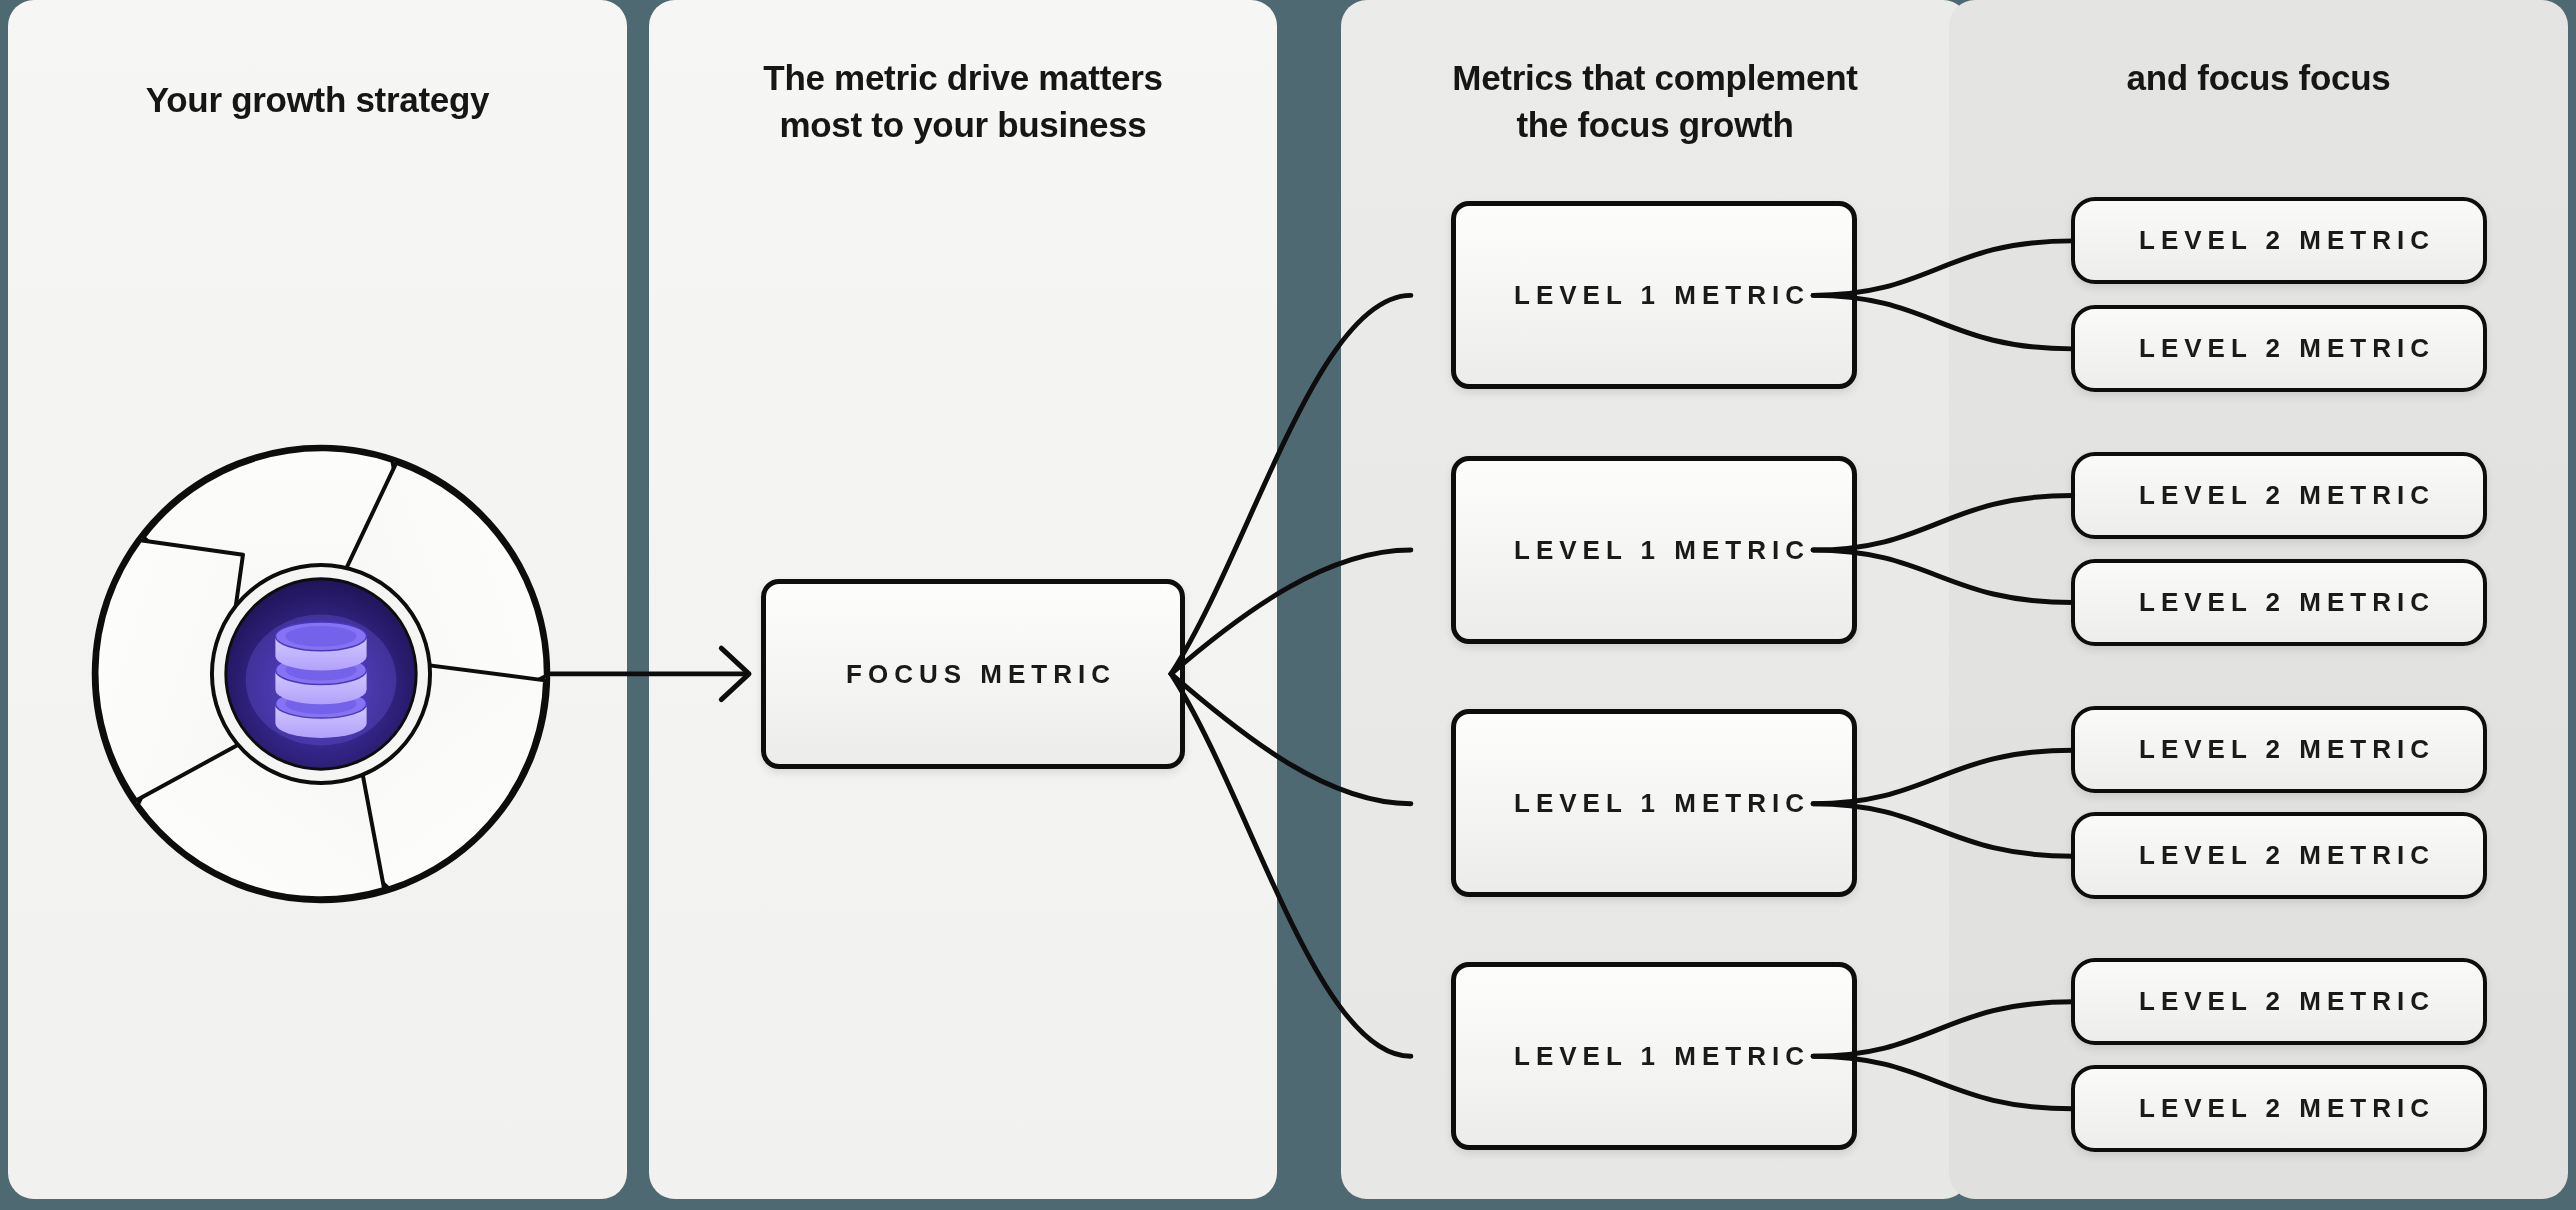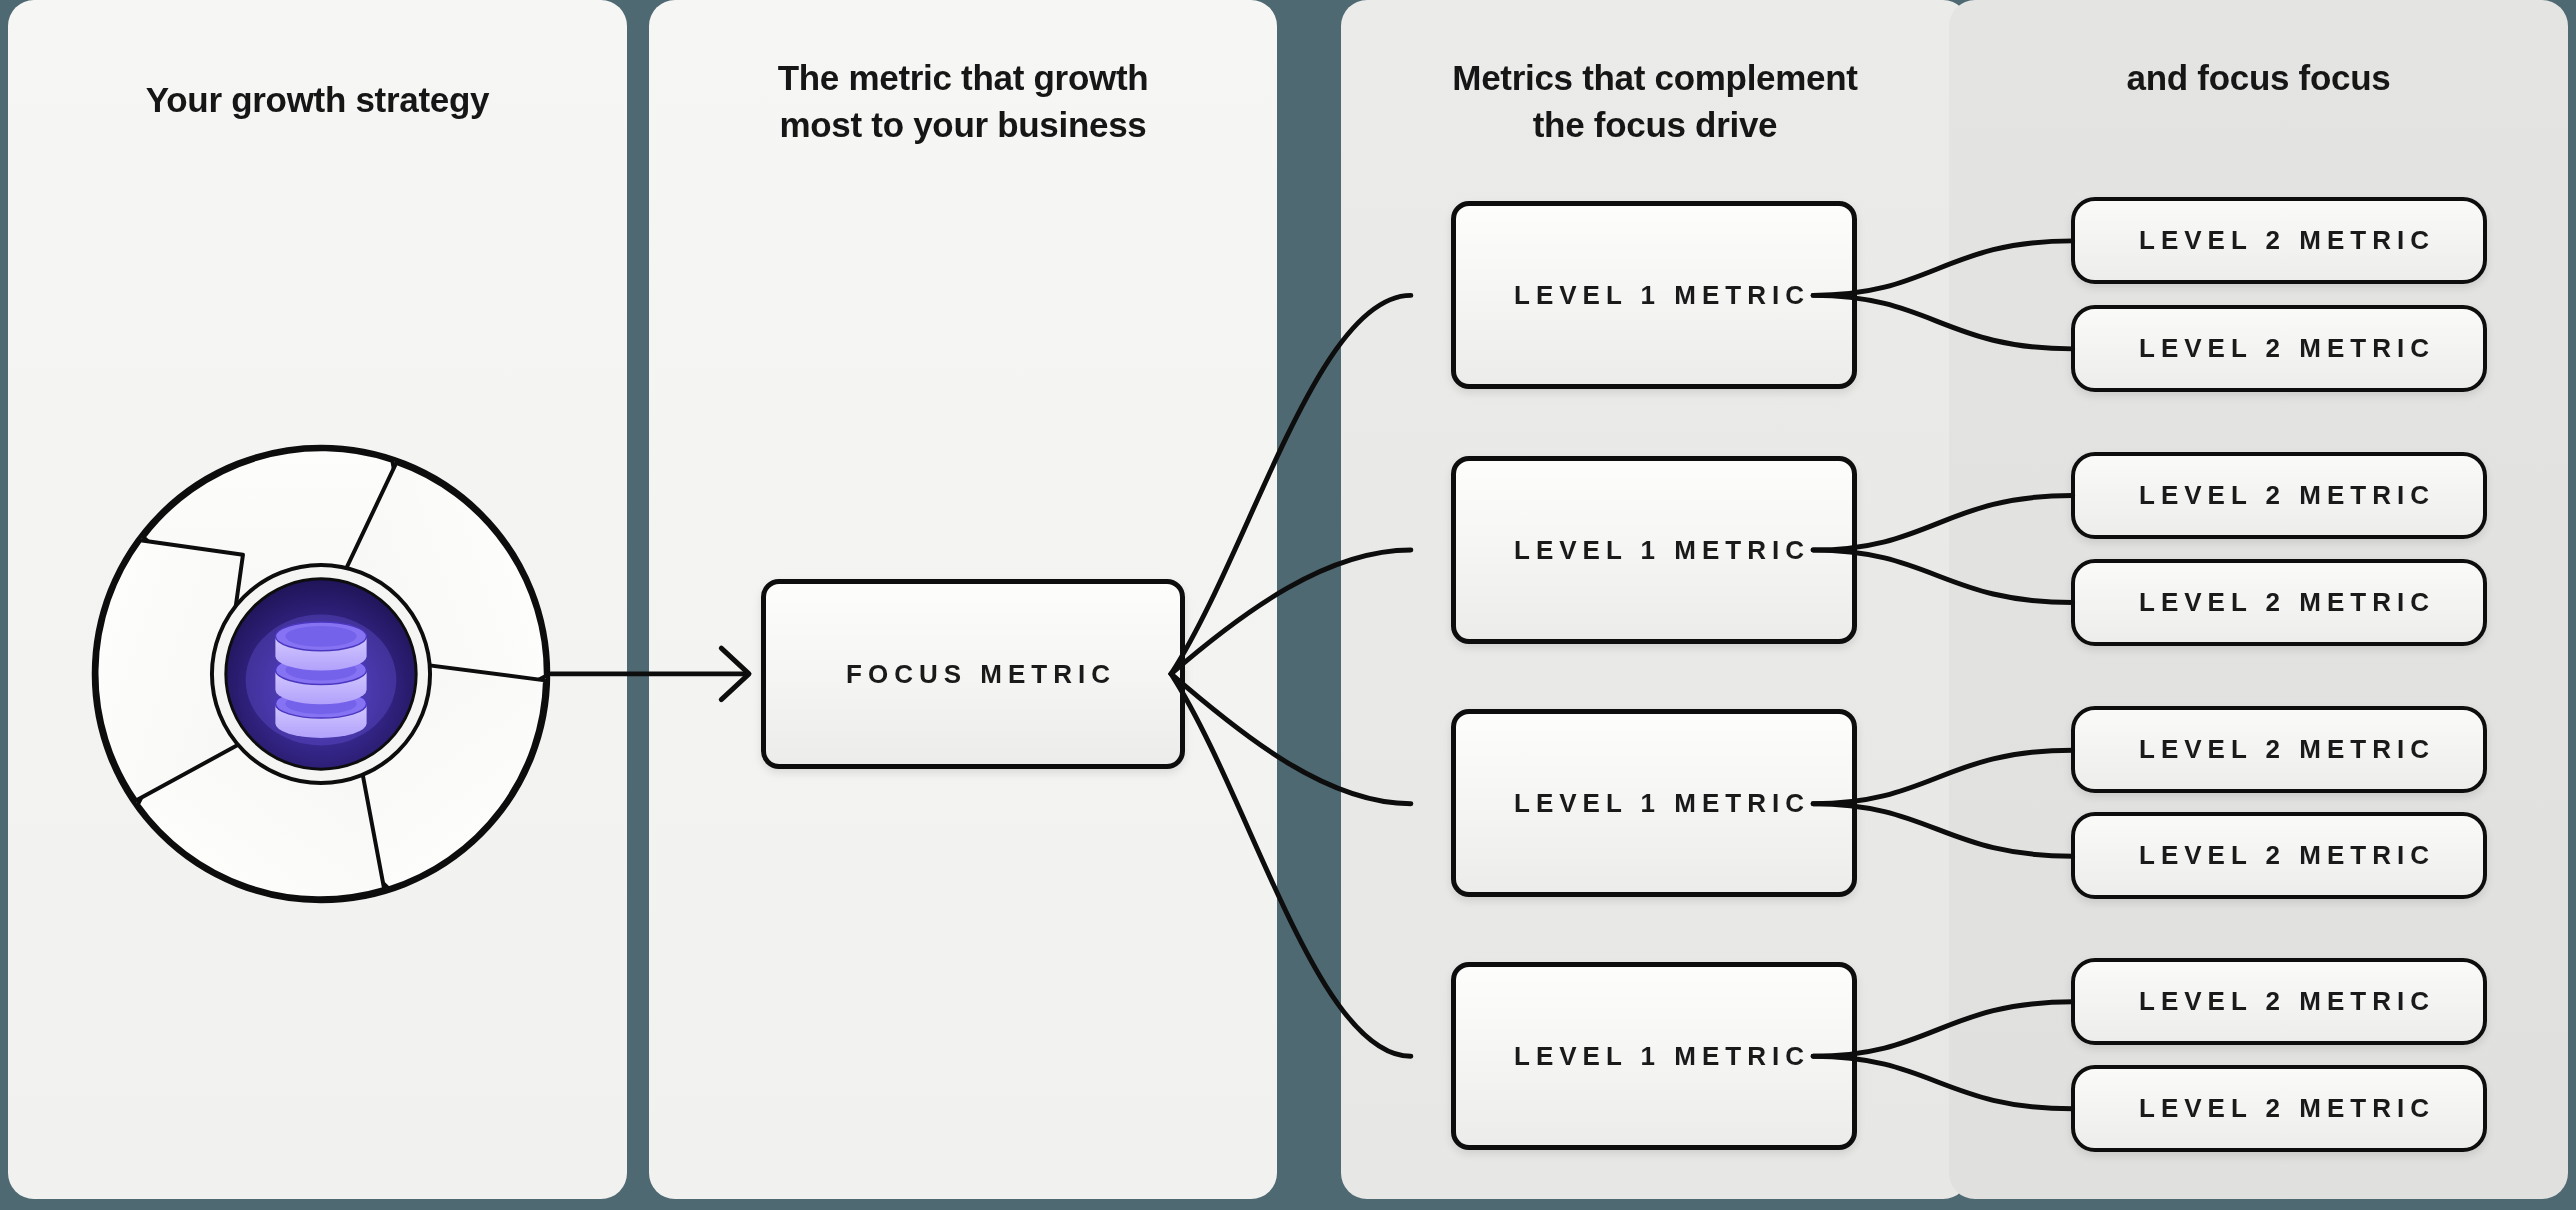--- a/index.html
+++ b/index.html
@@ -100,32 +100,32 @@
           <path d="M186,194 v20 a46,14.5 0 0 0 92,0 v-20 z" fill="url(#coinBody)"></path>
           <ellipse cx="232" cy="194" rx="46" ry="14.5" fill="#8673f3" stroke="#4a37c0" stroke-width="1.5"></ellipse>
           <ellipse cx="232" cy="194" rx="36" ry="10.5" fill="#7463ea"></ellipse>
         </g>
       </g>
     </svg>
   </section>
 
   <section class="panel p2">
     <h2 class="panel-title">
-      <span>The metric that growth</span>
+      <span>The metric drive matters</span>
       <span>most to your business</span>
     </h2>
     <div class="m-box focus-box">
       <span class="label">FOCUS METRIC</span>
     </div>
   </section>
 
   <section class="panel p3">
     <h2 class="panel-title">
       <span>Metrics that complement</span>
-      <span>the focus drive</span>
+      <span>the focus growth</span>
     </h2>
     <div class="m-box l1-box b0">
       <span class="label">LEVEL 1 METRIC</span>
     </div>
     <div class="m-box l1-box b1">
       <span class="label">LEVEL 1 METRIC</span>
     </div>
     <div class="m-box l1-box b2">
       <span class="label">LEVEL 1 METRIC</span>
     </div>

